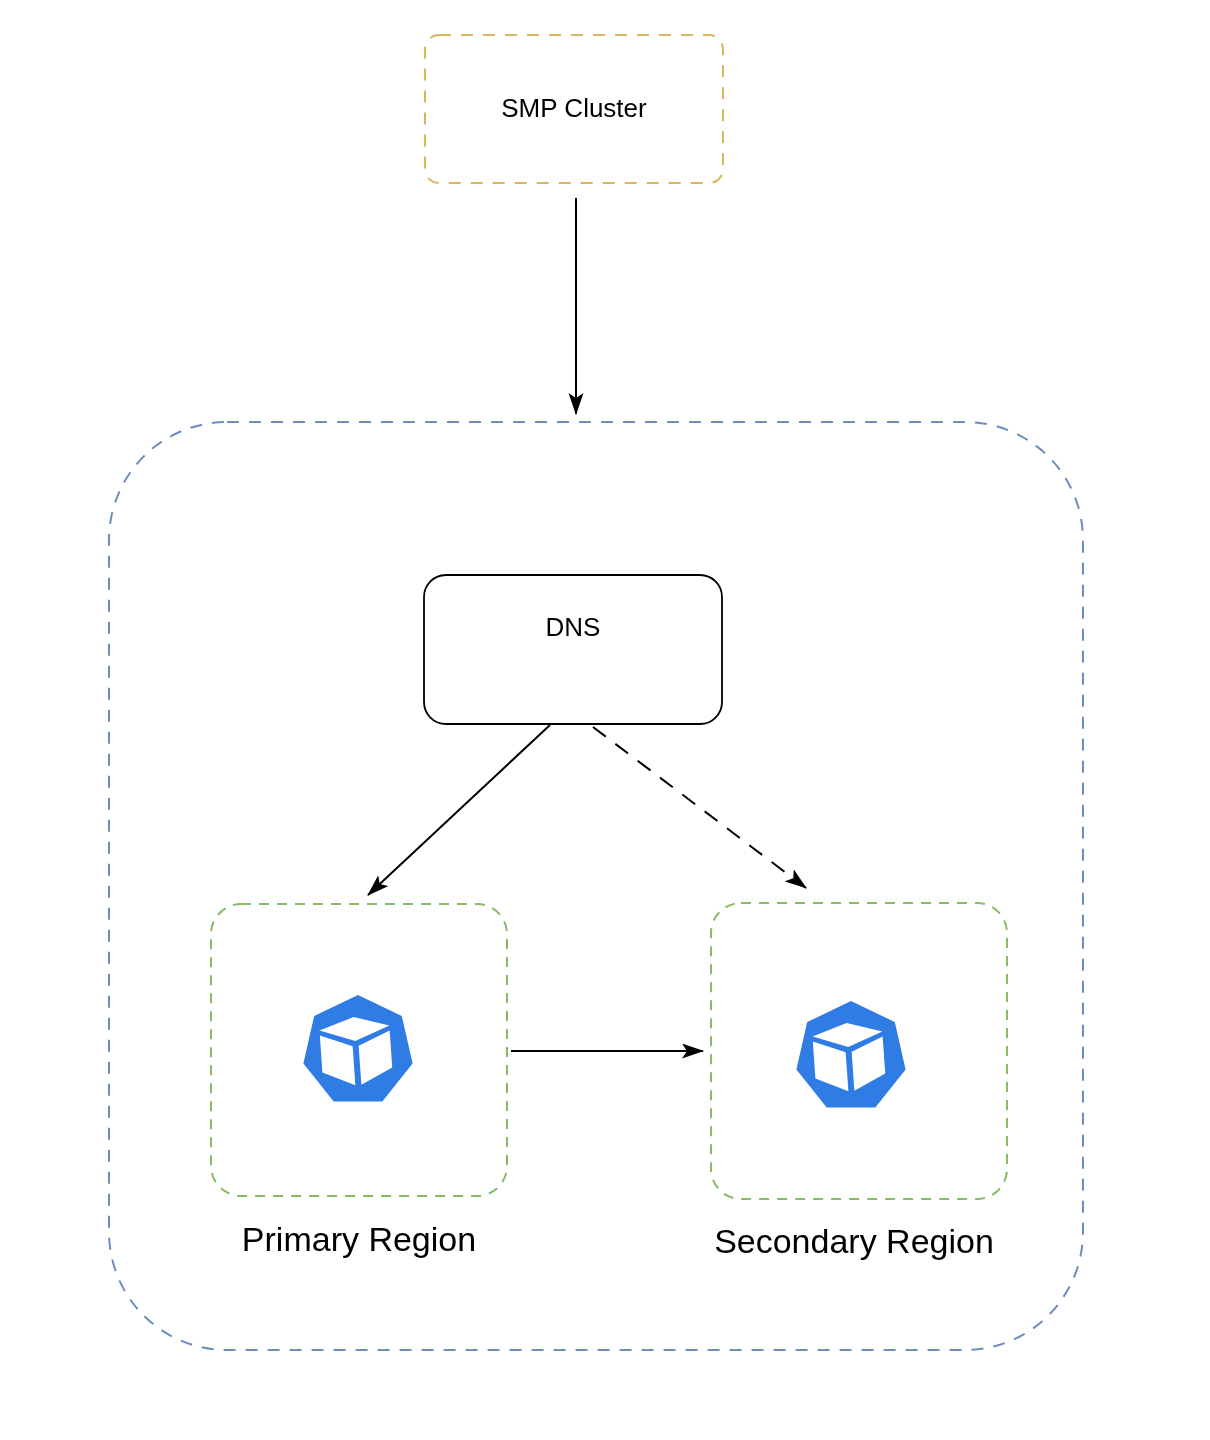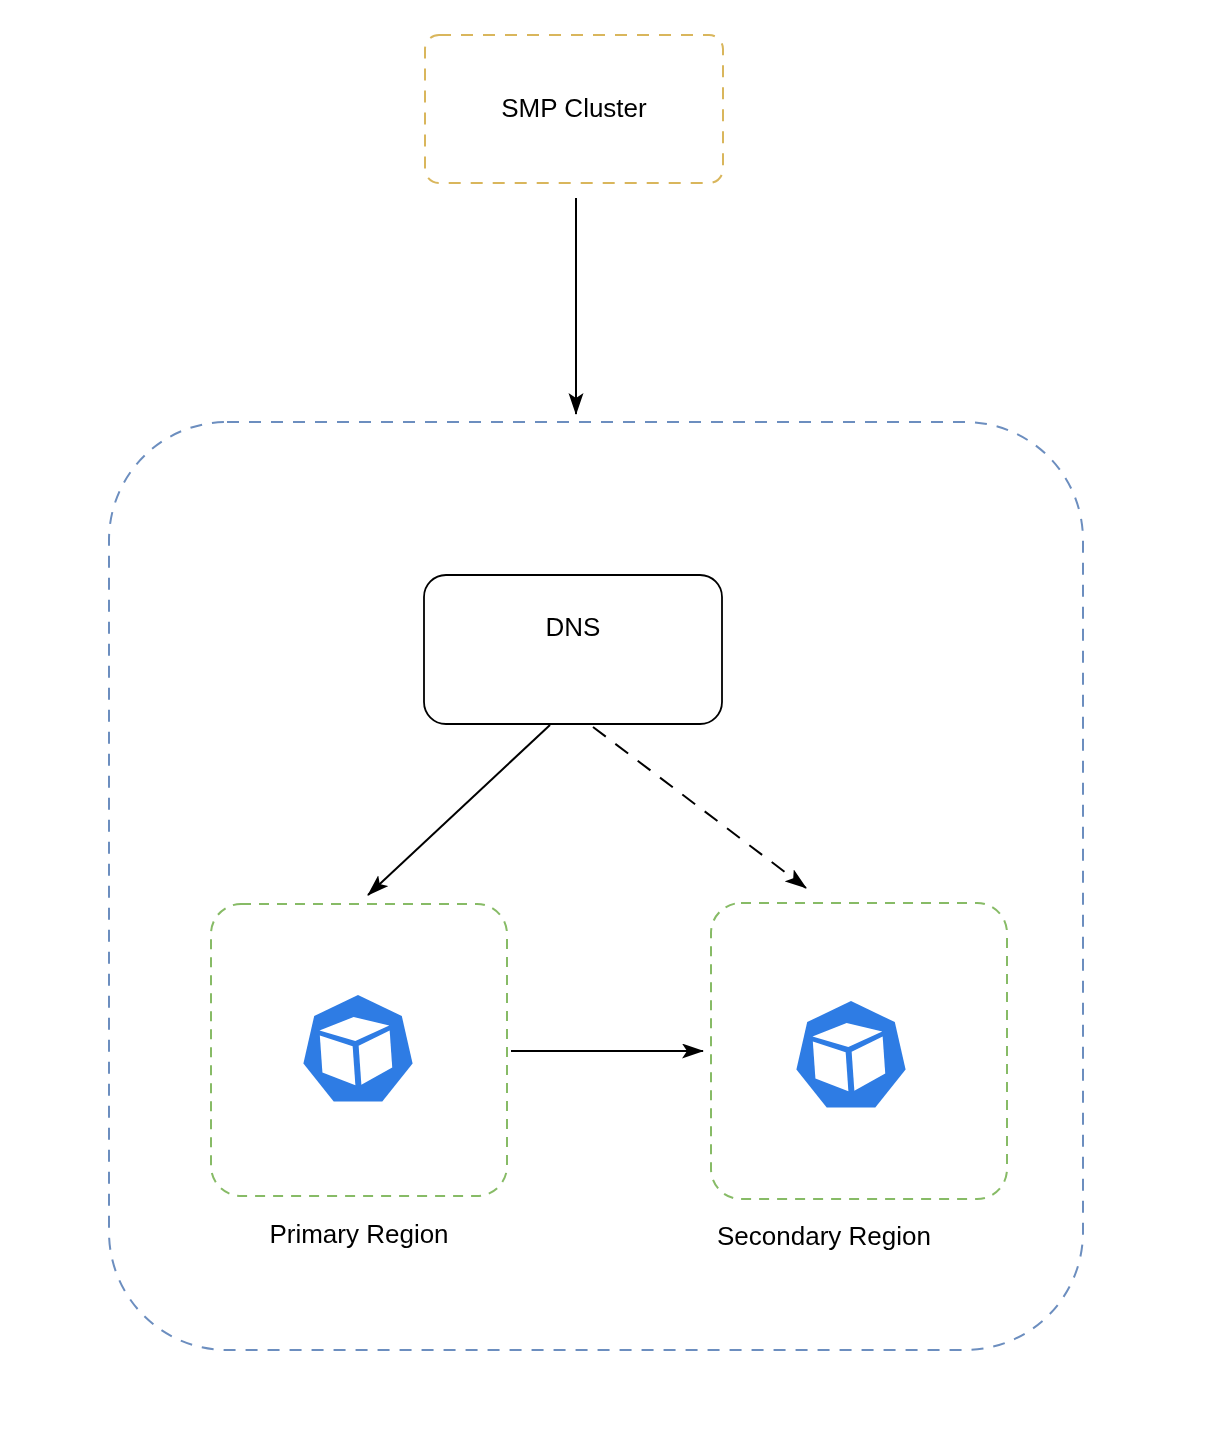--- a/index.html
+++ b/index.html
@@ -28,21 +28,21 @@
     text-align: center;
     color: #000000;
     font-size: 26px;
     line-height: 1.2;
     pointer-events: none;
   }
   .region-caption {
     position: absolute;
     text-align: center;
     color: #000000;
-    font-size: 26px;
+    font-size: 34px;
     line-height: 1.2;
   }
 </style>
 </head>
 <body>
 
 <div class="canvas-root">
 
   <svg class="diagram-layer" width="1210" height="1440" viewBox="0 0 1210 1440">
     <defs>
@@ -81,15 +81,15 @@
     <use href="#hepta-cube" transform="translate(298,989)"></use>
     <use href="#hepta-cube" transform="translate(791,995)"></use>
   </svg>
 
   <div class="node-label" style="left:425px; top:35px; width:298px; height:148px;">SMP Cluster</div>
 
   <div class="node-label" style="left:424px; top:575px; width:298px; height:106px;">DNS</div>
 
   <div class="region-caption" style="left:209px; top:1219px; width:300px;">Primary Region</div>
 
-  <div class="region-caption" style="left:674px; top:1221px; width:300px;">Secondary Region</div>
+  <div class="region-caption" style="left:704px; top:1221px; width:300px;">Secondary Region</div>
 
 </div>
 
 </body></html>

